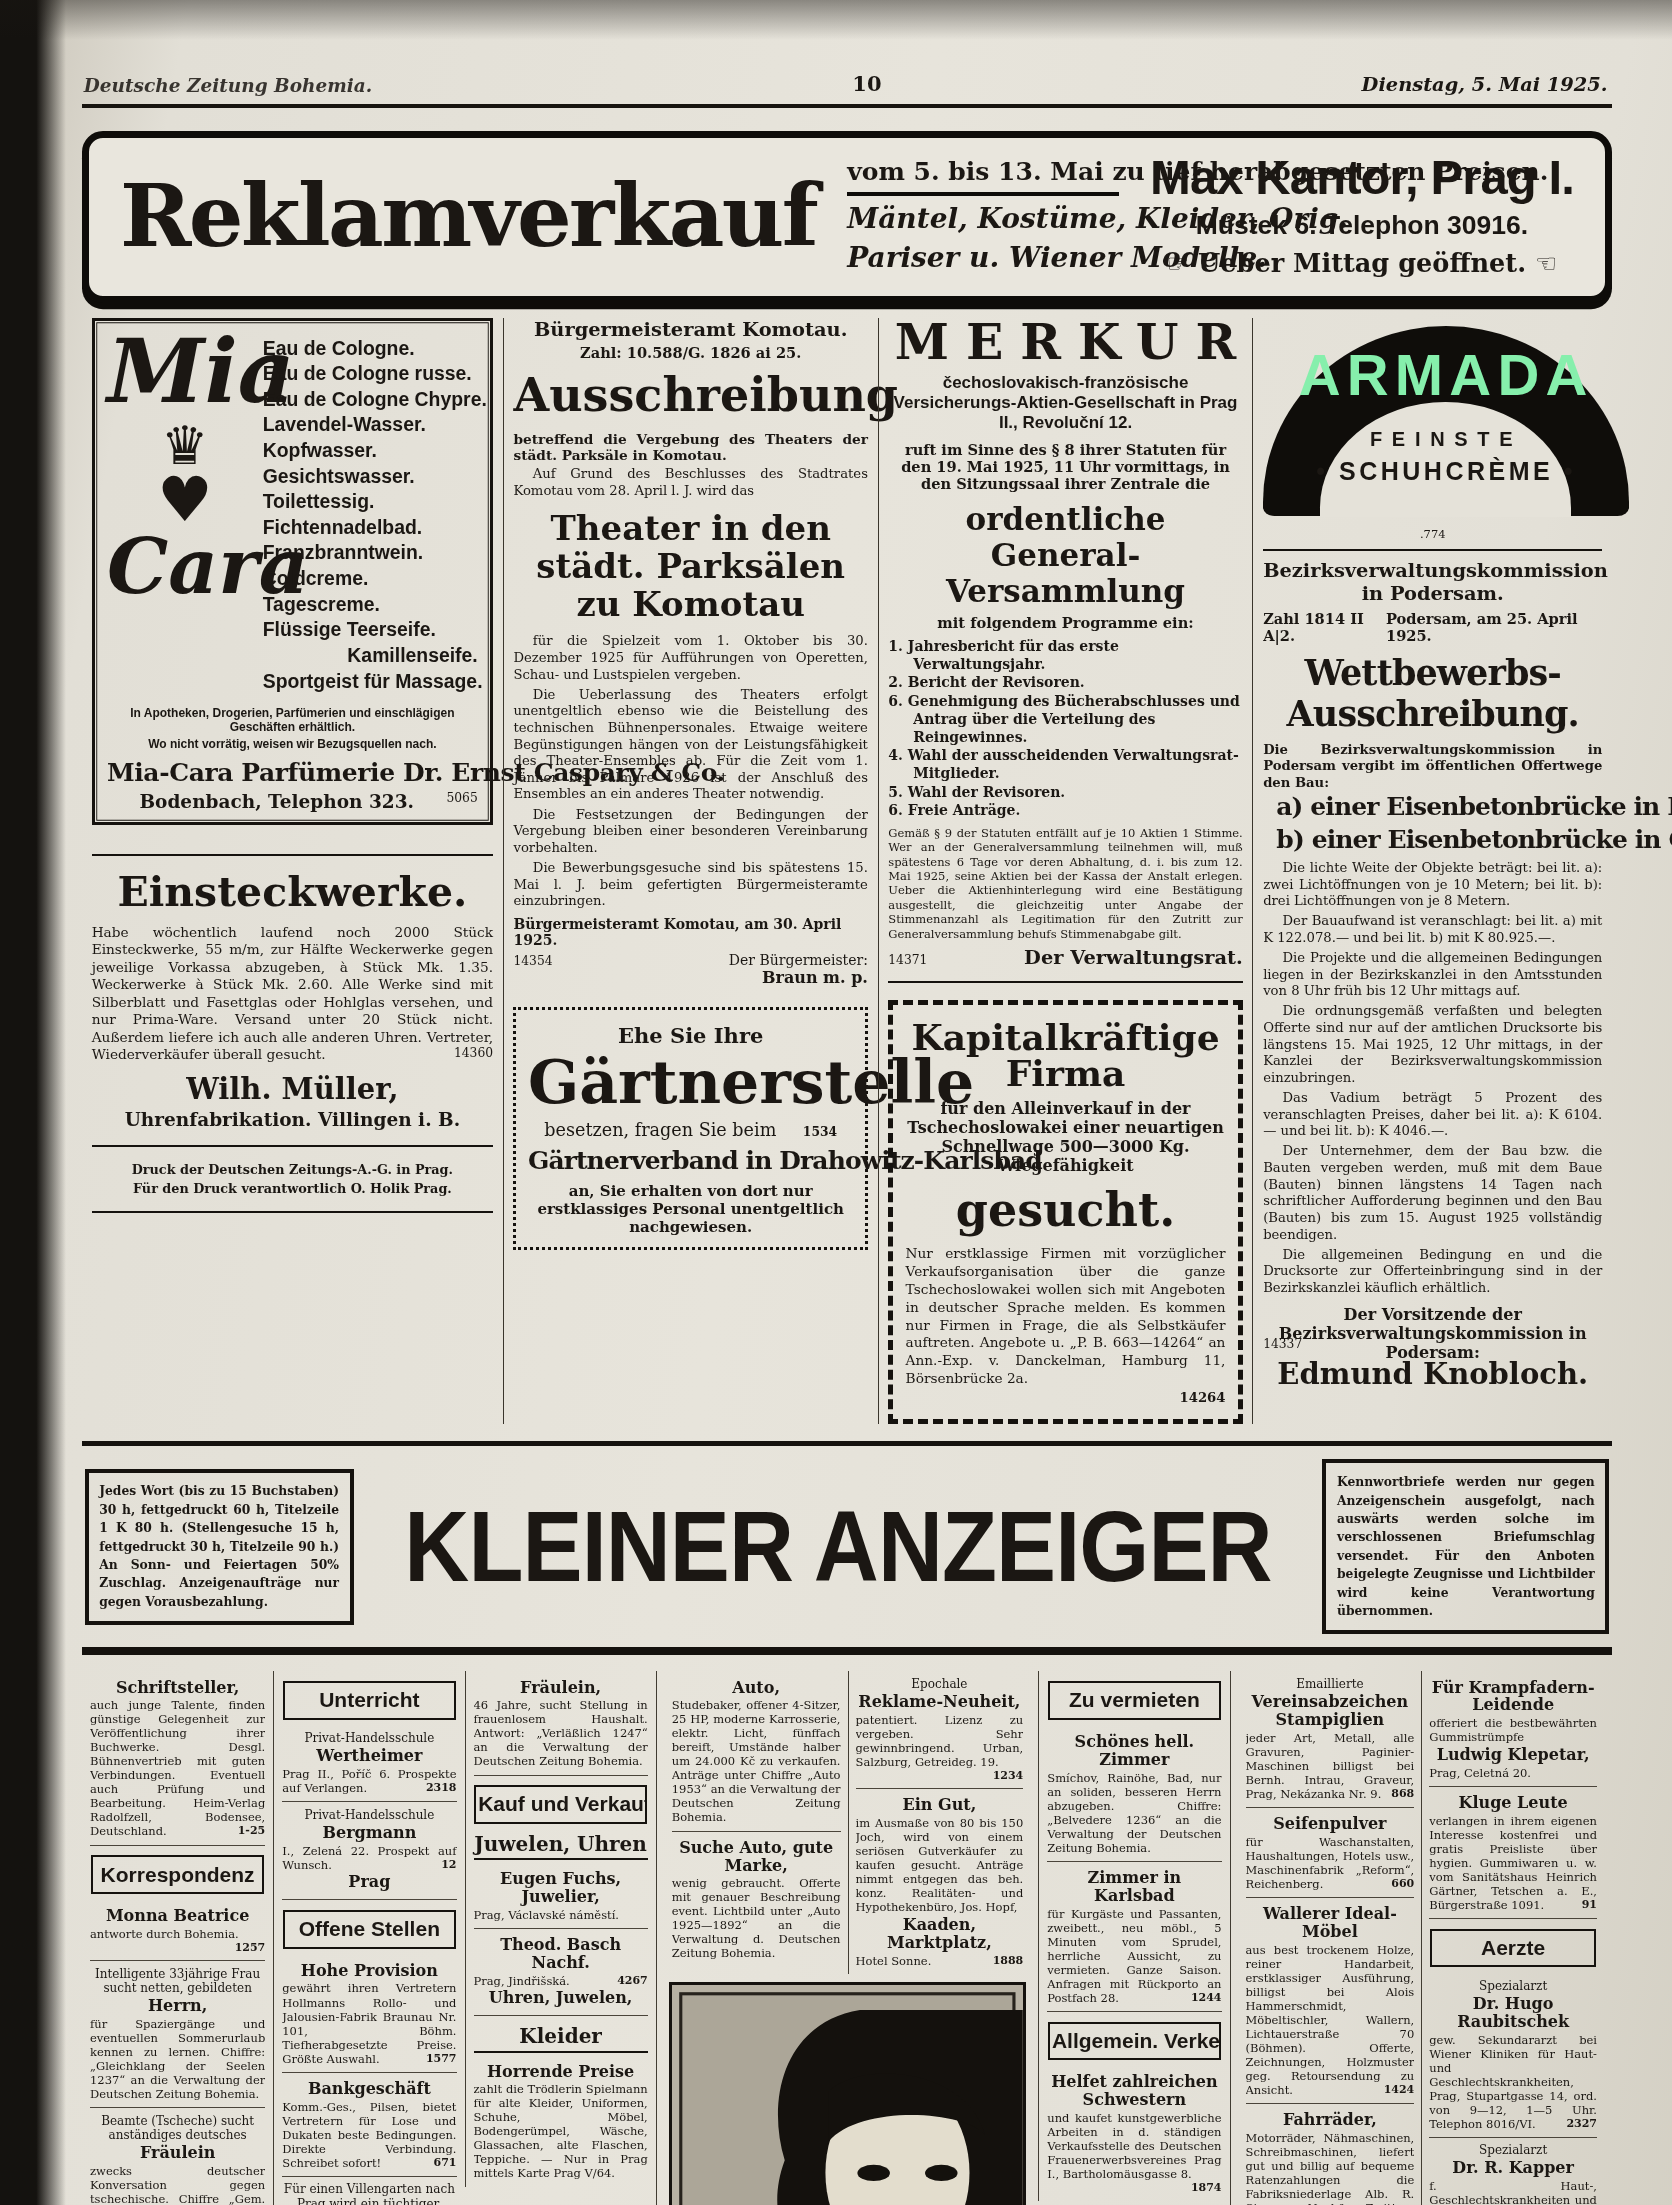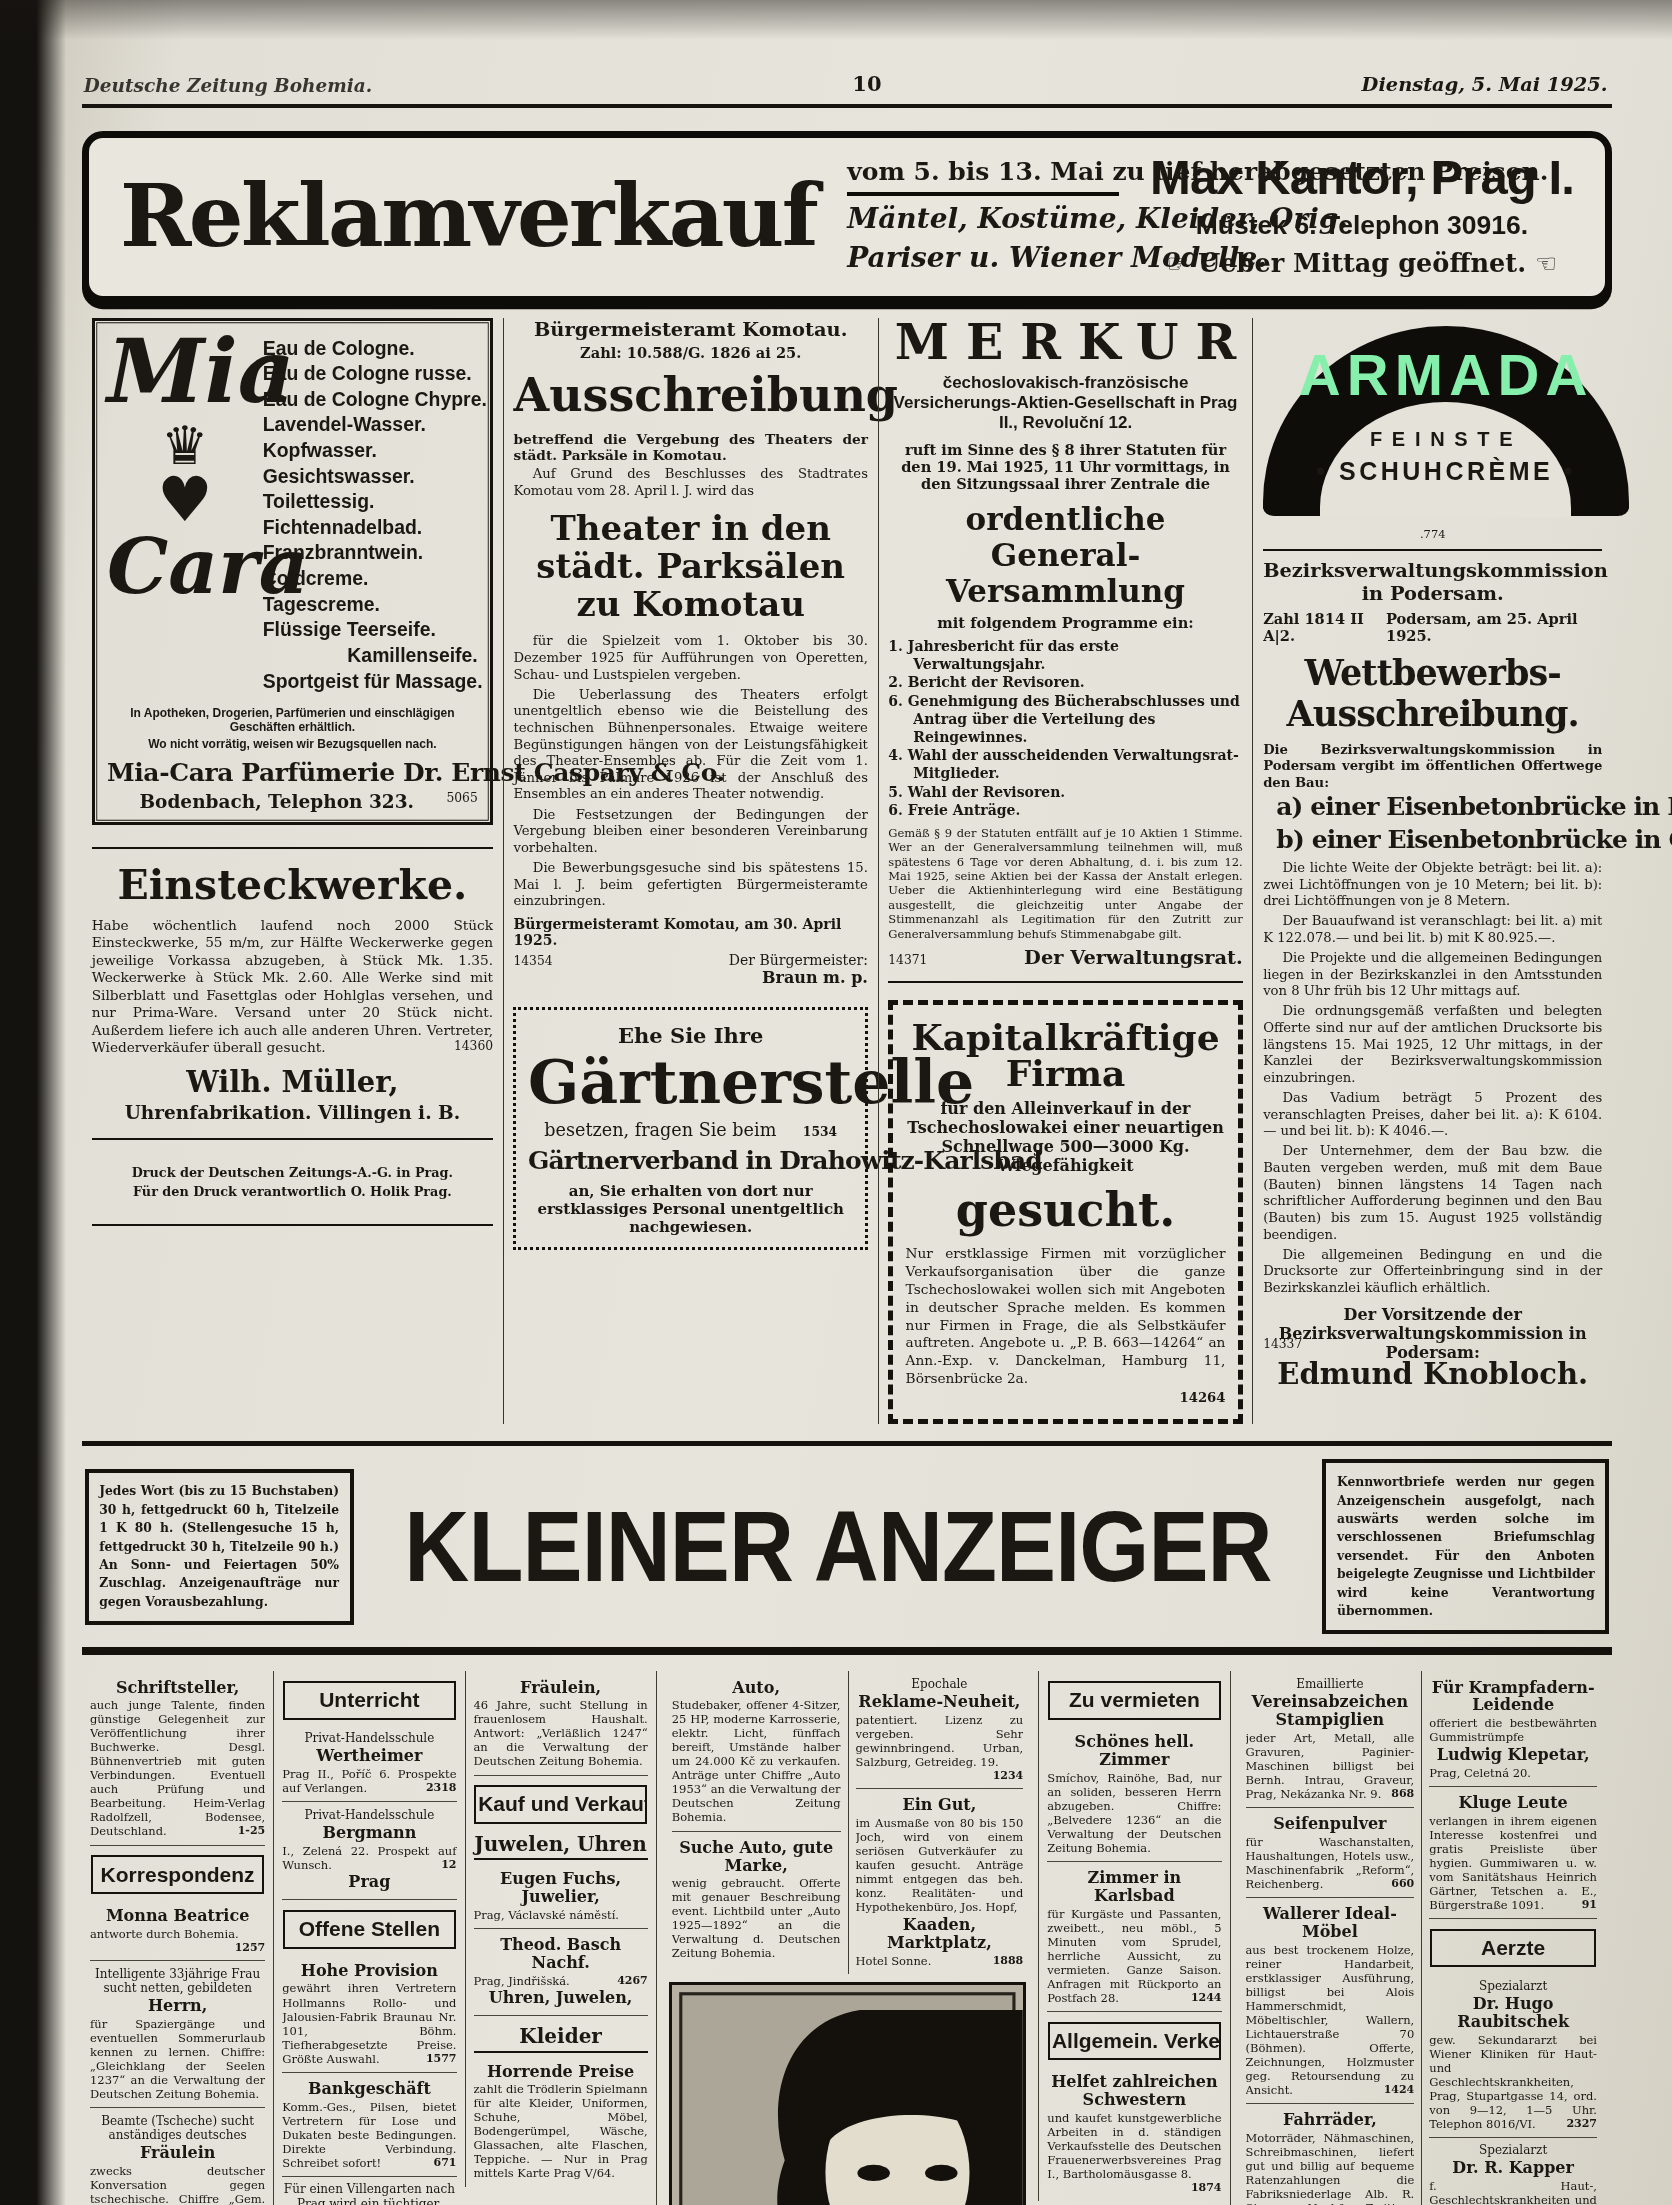--- a/index.html
+++ b/index.html
@@ -53,26 +53,26 @@
   .mia-b2{font-size:77px;font-style:italic;font-weight:700;line-height:.9;margin-top:4.4px;}
   .mia-prod{font-family:"Liberation Sans",sans-serif;font-weight:700;font-size:19.4px;line-height:1.32;white-space:nowrap;}
   .mia-prod:nth-child(13),.mia-prod:nth-child(14){text-align:right;}
   .mia-note{font-family:"Liberation Sans",sans-serif;font-weight:700;font-size:12px;text-align:center;margin-top:11.5px;}
   .mia-note2{font-family:"Liberation Sans",sans-serif;font-weight:700;font-size:12px;text-align:center;margin-top:3.5px;}
   .mia-co{font-weight:700;font-size:25px;text-align:center;margin-top:7px;white-space:nowrap;letter-spacing:-0.4px;}
   .mia-city{font-weight:700;font-size:18.5px;text-align:center;margin-top:3.5px;}
   .mia-ref{float:right;font-size:12.3px;font-weight:400;}
 
   
-  .einst{margin-top:22px;border-top:2.6px solid #15120e;padding-top:11.5px;}
+  .einst{margin-top:29px;border-top:2.6px solid #15120e;padding-top:11.5px;}
   .einst-title{font-size:41px;font-weight:700;text-align:center;margin-bottom:8px;}
   .body31{font-size:13.7px;line-height:1.28;text-align:justify;}
   .einst-sig{font-size:29px;font-weight:700;text-align:center;margin-top:8px;}
   .einst-sig2{font-size:18.5px;font-weight:700;text-align:center;margin-top:2.6px;}
-  .imprint{margin-top:15px;border-top:2.2px solid #15120e;border-bottom:2.2px solid #15120e;padding:23px 0;}
+  .imprint{margin-top:15px;border-top:2.2px solid #15120e;border-bottom:2.2px solid #15120e;padding:13px 0;}
   .imprint div{font-size:12.8px;text-align:center;font-weight:700;line-height:1.5;}
 
   
   .off-office{font-weight:700;font-size:19.4px;text-align:center;}
   .off-ref{font-weight:700;font-size:14.6px;text-align:center;margin-top:3.5px;}
   .off-h1{font-size:46px;font-weight:700;text-align:center;margin:7px 0 8.8px;}
   .off-intro{font-weight:700;font-size:13.7px;text-align:justify;}
   .off-big{font-size:34px;font-weight:700;text-align:center;line-height:1.12;margin:9.7px 0;}
   .off-p{font-size:13.2px;line-height:1.26;text-align:justify;text-indent:19.4px;margin-top:3.5px;}
   .off-date{font-weight:700;font-size:14px;margin-top:6.2px;}

